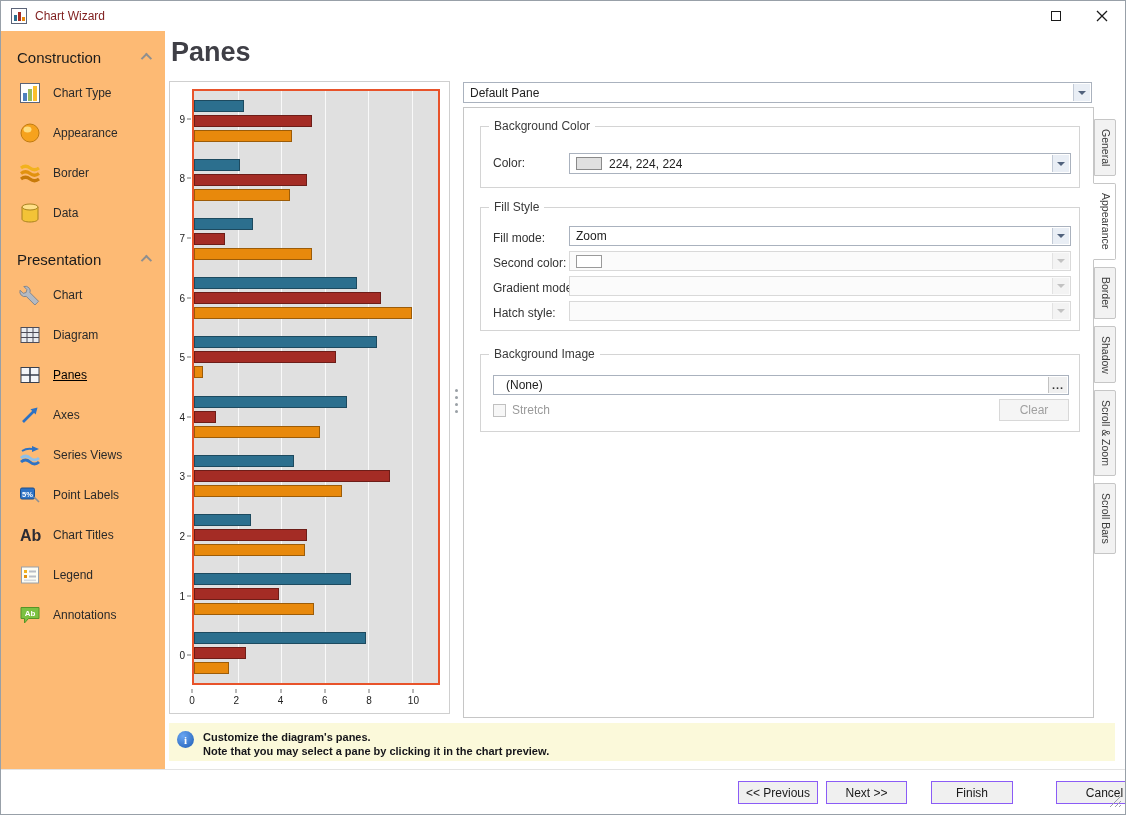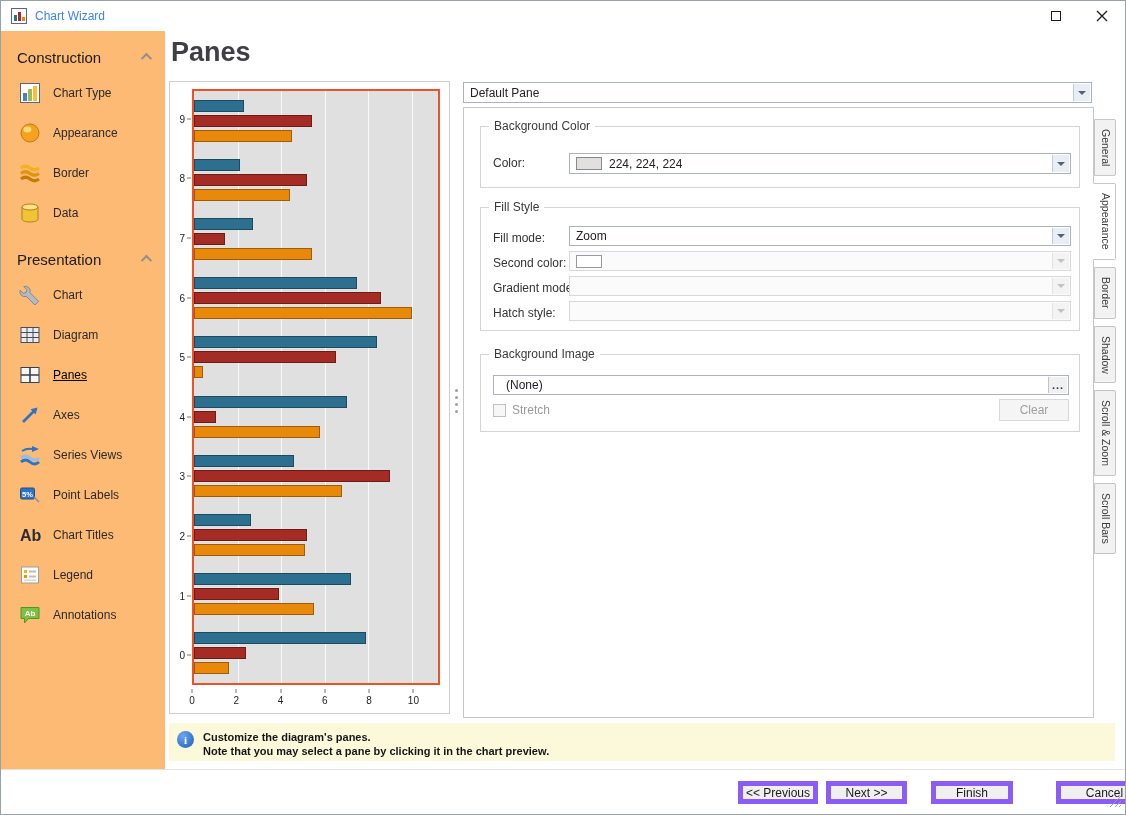--- a/index.html
+++ b/index.html
@@ -4,21 +4,21 @@
 <style>
   * { margin:0; padding:0; box-sizing:border-box; }
   html,body { width:1126px; height:815px; }
   body { font-family:"Liberation Sans", sans-serif; font-size:12px; color:#333; background:#fff; }
 
   .window { position:relative; width:1126px; height:815px; background:#fff; border:1px solid #98a0a8; overflow:hidden; }
 
   
   .titlebar { position:absolute; left:0; top:0; right:0; height:30px; display:flex; align-items:center; padding-left:10px; background:#fff; }
   .title-icon { width:16px; height:16px; display:flex; }
-  .title-text { margin-left:8px; font-size:12px; color:#3b82f6;text-align:center; }
+  .title-text { margin-left:8px; font-size:12px; color:#7f1d1d;text-align:center; }
   .win-controls { position:absolute; right:0; top:0; display:flex; }
   .win-btn { width:46px; height:30px; display:flex; align-items:center; justify-content:center; cursor:pointer; }
   .max-glyph { width:10px; height:10px; border:1px solid #1a1a1a; display:block; }
 
   
   .sidebar { position:absolute; left:0; top:30px; width:164px; bottom:45px; background:#fdba74; overflow:hidden; }
   .section-header { display:flex; align-items:center; height:32px; padding:0 16px; margin-top:10px; cursor:pointer; }
   .sec-label { font-size:15px; color:#1b1b1b; }
   .chev { margin-left:auto; width:8px; height:8px; border-top:2px solid #8f8f8f; border-right:2px solid #8f8f8f; transform:rotate(-45deg) translateY(2px); }
   .side-item { display:flex; align-items:center; height:40px; padding:0 8px 0 16px; cursor:pointer; }
@@ -84,21 +84,21 @@
   .vtab { writing-mode:vertical-rl; padding:9px 3px; border:1px solid #c6c6c6; background:#f2f2f2; font-size:10.5px; color:#3c3c3c; cursor:pointer; border-radius:0 2px 2px 0; white-space:nowrap; }
   .vtab.selected { background:#fff; border-left-color:#fff; margin-left:-1px; padding-left:4px; }
 
   
   .infobar { position:absolute; left:168px; top:722px; width:946px; height:38px; background:#fbf9da; display:flex; padding:5px 8px; gap:9px; }
   .info-icon { width:17px; height:17px; min-width:17px; border-radius:50%; background:radial-gradient(circle at 35% 30%, #6aa6f2, #1d5cb4); color:#fff; font-weight:bold; font-size:11px; display:flex; align-items:center; justify-content:center; font-family:"Liberation Serif", serif; margin-top:3px; }
   .info-lines { font-size:11px; font-weight:bold; color:#15151a; line-height:14px; padding-top:2px; }
 
   
   .footer-sep { position:absolute; left:0; right:0; top:768px; border-top:1px solid #e3e3e3; }
-  .fbtn { position:absolute; top:780px; height:23px; border:5px solid #8b5cf6; background:#f0f0f0; font-size:12px; color:#1a1a1a; display:flex; align-items:center; justify-content:center; cursor:pointer; }
+  .fbtn { position:absolute; top:780px; height:23px; border:1px solid #8b5cf6; background:#f0f0f0; font-size:12px; color:#1a1a1a; display:flex; align-items:center; justify-content:center; cursor:pointer; }
   #btn-previous { left:737px; width:80px; }
   #btn-next { left:825px; width:81px; }
   #btn-finish { left:930px; width:82px; }
   #btn-cancel { left:1055px; width:97px; }
   .grip { position:absolute; right:3px; bottom:3px; cursor:nwse-resize; }
 </style>
 </head>
 <body>
 
 <div class="window">

